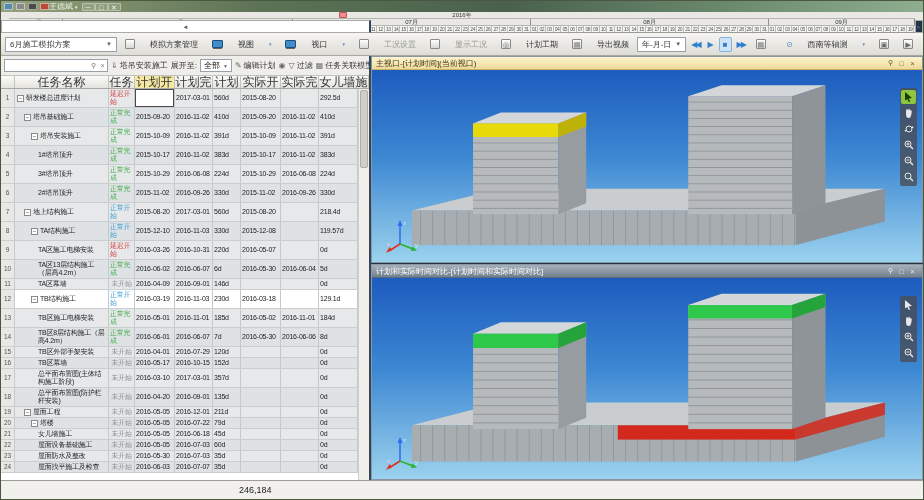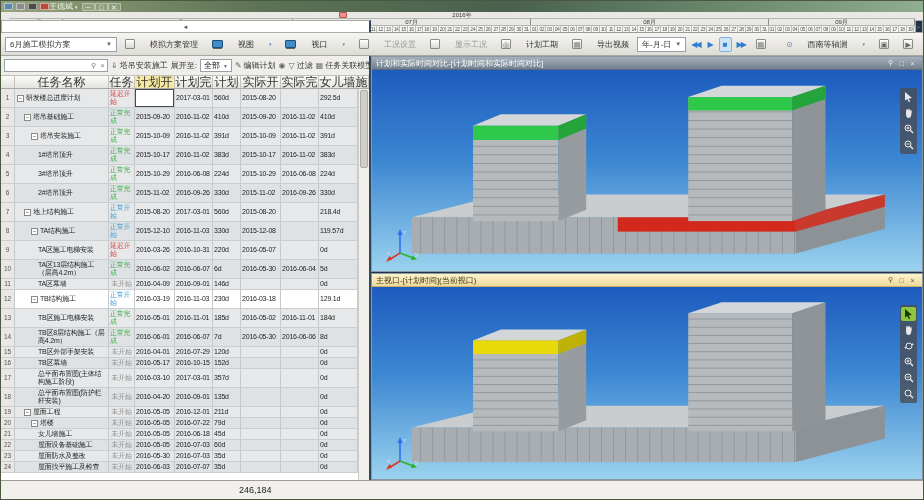--- a/index.html
+++ b/index.html
@@ -692,96 +692,20 @@
             </div>
           </div>
         <div class="vscroll">
             <span class="vthumb"></span>
           </div>
       </div>
     </div>
 
     <div class="right">
 
-      <div class="vp vp-bottom">
-        <div class="vp-caption">
-          <span>计划和实际时间对比-[计划时间和实际时间对比]</span>
-          <span class="sp"></span>
-          <span class="capico">⚲</span>
-          <span class="capico">□</span>
-          <span class="capico">×</span>
-        </div>
-        <div class="canvas">
-          <svg class="scene" viewBox="0 0 552 196" preserveAspectRatio="none">
-
-            <polygon points="30,146 126,122 540,122 444,146" fill="#c9cdcf"></polygon>
-            <rect x="30" y="146" width="414" height="38" fill="#a8adb1"></rect>
-            <rect x="30" y="146" width="414" height="38" fill="url(#cols)"></rect>
-            <polygon points="444,146 540,122 540,158 444,184" fill="#8d9296"></polygon>
-
-            <rect x="252" y="146" width="192" height="15" fill="#d3291c"></rect>
-            <polygon points="444,146 540,122 540,135 444,161" opacity="0.85" fill="#d3291c"></polygon>
-
-            <rect x="96" y="50" width="92" height="100" fill="#b6babd"></rect>
-            <rect x="96" y="50" width="92" height="100" fill="url(#floors)"></rect>
-            <polygon points="188,50 218,38 218,138 188,150" fill="#979ca0"></polygon>
-            <polygon points="96,50 126,38 218,38 188,50" fill="#d4d7d9"></polygon>
-            <rect x="96" y="50" width="92" height="15" fill="#2ec84a"></rect>
-            <polygon points="188,50 218,38 218,53 188,65" fill="#2ec84a"></polygon>
-            <polygon points="188,50 218,38 218,53 188,65" fill="#000" opacity="0.18"></polygon>
-
-            <rect x="328" y="20" width="112" height="130" fill="#b6babd"></rect>
-            <rect x="328" y="20" width="112" height="130" fill="url(#floors)"></rect>
-            <polygon points="440,20 476,8 476,138 440,150" fill="#8f9498"></polygon>
-            <polygon points="328,20 364,8 476,8 440,20" fill="#d4d7d9"></polygon>
-            <rect x="328" y="20" width="112" height="14" fill="#2ec84a"></rect>
-            <polygon points="440,20 476,8 476,22 440,34" fill="#2ec84a"></polygon>
-            <polygon points="440,20 476,8 476,22 440,34" fill="#000" opacity="0.18"></polygon>
-          </svg>
-          <div class="navbar">
-            <span class="navbtn">
-                <svg width="9" height="10" viewBox="0 0 9 10">
-                  <path d="M1 0 L8 6 L4.6 6.4 L6.2 9.4 L4.8 10 L3.3 6.9 L1 8.6 Z" fill="#e8e8e8"></path>
-                </svg>
-              </span>
-            <span class="navbtn">
-                <svg width="9" height="10" viewBox="0 0 9 10">
-                  <path d="M2 4 Q2 1 3 1 Q4 1 4 3 Q4.3 0.5 5.2 0.8 Q6 1 6 3 Q6.6 1.5 7.2 2 Q8 2.6 7.6 5 L7 8 Q6.6 10 4.5 10 Q2.6 10 2.2 8 Z" fill="#e8e8e8"></path>
-                </svg>
-              </span>
-            <span class="navbtn">
-                <svg width="10" height="10" viewBox="0 0 10 10">
-                  <circle cx="4" cy="4" r="3" fill="none" stroke="#e8e8e8"></circle>
-                  <line x1="6.3" y1="6.3" x2="9" y2="9" stroke="#e8e8e8" stroke-width="1.4"></line>
-                  <line x1="2.5" y1="4" x2="5.5" y2="4" stroke="#e8e8e8"></line>
-                  <line x1="4" y1="2.5" x2="4" y2="5.5" stroke="#e8e8e8"></line>
-                </svg>
-              </span>
-            <span class="navbtn">
-                <svg width="10" height="10" viewBox="0 0 10 10">
-                  <circle cx="4" cy="4" r="3" fill="none" stroke="#e8e8e8"></circle>
-                  <line x1="6.3" y1="6.3" x2="9" y2="9" stroke="#e8e8e8" stroke-width="1.4"></line>
-                  <line x1="2.5" y1="4" x2="5.5" y2="4" stroke="#e8e8e8"></line>
-                </svg>
-              </span>
-          </div>
-          <svg class="gizmo" width="34" height="36" viewBox="0 0 34 36">
-            <line x1="14" y1="26" x2="14" y2="6" stroke="#2b6cf0" stroke-width="1.5"></line>
-              <polygon points="14,2 11.5,8 16.5,8" fill="#2b6cf0"></polygon>
-            <line x1="14" y1="26" x2="3" y2="33" stroke="#e03020" stroke-width="1.5"></line>
-              <polygon points="0,35 6,32 3.5,29" fill="#e03020"></polygon>
-            <line x1="14" y1="26" x2="27" y2="31" stroke="#28b428" stroke-width="1.5"></line>
-              <polygon points="31,32.5 25,33 26.5,28.5" fill="#28b428"></polygon>
-            <text x="17" y="7" font-size="6" fill="#cfe2ff">z</text>
-            <text x="1" y="28" font-size="6" fill="#ffd0c8">x</text>
-            <text x="29" y="29" font-size="6" fill="#c8f0c8">y</text>
-          </svg>
-        </div>
-      </div>
-
       <div class="vp vp-top">
         <div class="vp-caption">
           <span>主视口-[计划时间](当前视口)</span>
           <span class="sp"></span>
           <span class="capico" style="color:#6a5a20">⚲</span>
           <span class="capico" style="color:#6a5a20">□</span>
           <span class="capico" style="color:#6a5a20">×</span>
         </div>
         <div class="canvas">
           <svg class="scene" viewBox="0 0 552 196" preserveAspectRatio="none">
@@ -859,20 +783,96 @@
               <polygon points="0,35 6,32 3.5,29" fill="#e03020"></polygon>
             <line x1="14" y1="26" x2="27" y2="31" stroke="#28b428" stroke-width="1.5"></line>
               <polygon points="31,32.5 25,33 26.5,28.5" fill="#28b428"></polygon>
             <text x="17" y="7" font-size="6" fill="#cfe2ff">z</text>
             <text x="1" y="28" font-size="6" fill="#ffd0c8">x</text>
             <text x="29" y="29" font-size="6" fill="#c8f0c8">y</text>
           </svg>
         </div>
       </div>
 
+      <div class="vp vp-bottom">
+        <div class="vp-caption">
+          <span>计划和实际时间对比-[计划时间和实际时间对比]</span>
+          <span class="sp"></span>
+          <span class="capico">⚲</span>
+          <span class="capico">□</span>
+          <span class="capico">×</span>
+        </div>
+        <div class="canvas">
+          <svg class="scene" viewBox="0 0 552 196" preserveAspectRatio="none">
+
+            <polygon points="30,146 126,122 540,122 444,146" fill="#c9cdcf"></polygon>
+            <rect x="30" y="146" width="414" height="38" fill="#a8adb1"></rect>
+            <rect x="30" y="146" width="414" height="38" fill="url(#cols)"></rect>
+            <polygon points="444,146 540,122 540,158 444,184" fill="#8d9296"></polygon>
+
+            <rect x="252" y="146" width="192" height="15" fill="#d3291c"></rect>
+            <polygon points="444,146 540,122 540,135 444,161" opacity="0.85" fill="#d3291c"></polygon>
+
+            <rect x="96" y="50" width="92" height="100" fill="#b6babd"></rect>
+            <rect x="96" y="50" width="92" height="100" fill="url(#floors)"></rect>
+            <polygon points="188,50 218,38 218,138 188,150" fill="#979ca0"></polygon>
+            <polygon points="96,50 126,38 218,38 188,50" fill="#d4d7d9"></polygon>
+            <rect x="96" y="50" width="92" height="15" fill="#2ec84a"></rect>
+            <polygon points="188,50 218,38 218,53 188,65" fill="#2ec84a"></polygon>
+            <polygon points="188,50 218,38 218,53 188,65" fill="#000" opacity="0.18"></polygon>
+
+            <rect x="328" y="20" width="112" height="130" fill="#b6babd"></rect>
+            <rect x="328" y="20" width="112" height="130" fill="url(#floors)"></rect>
+            <polygon points="440,20 476,8 476,138 440,150" fill="#8f9498"></polygon>
+            <polygon points="328,20 364,8 476,8 440,20" fill="#d4d7d9"></polygon>
+            <rect x="328" y="20" width="112" height="14" fill="#2ec84a"></rect>
+            <polygon points="440,20 476,8 476,22 440,34" fill="#2ec84a"></polygon>
+            <polygon points="440,20 476,8 476,22 440,34" fill="#000" opacity="0.18"></polygon>
+          </svg>
+          <div class="navbar">
+            <span class="navbtn">
+                <svg width="9" height="10" viewBox="0 0 9 10">
+                  <path d="M1 0 L8 6 L4.6 6.4 L6.2 9.4 L4.8 10 L3.3 6.9 L1 8.6 Z" fill="#e8e8e8"></path>
+                </svg>
+              </span>
+            <span class="navbtn">
+                <svg width="9" height="10" viewBox="0 0 9 10">
+                  <path d="M2 4 Q2 1 3 1 Q4 1 4 3 Q4.3 0.5 5.2 0.8 Q6 1 6 3 Q6.6 1.5 7.2 2 Q8 2.6 7.6 5 L7 8 Q6.6 10 4.5 10 Q2.6 10 2.2 8 Z" fill="#e8e8e8"></path>
+                </svg>
+              </span>
+            <span class="navbtn">
+                <svg width="10" height="10" viewBox="0 0 10 10">
+                  <circle cx="4" cy="4" r="3" fill="none" stroke="#e8e8e8"></circle>
+                  <line x1="6.3" y1="6.3" x2="9" y2="9" stroke="#e8e8e8" stroke-width="1.4"></line>
+                  <line x1="2.5" y1="4" x2="5.5" y2="4" stroke="#e8e8e8"></line>
+                  <line x1="4" y1="2.5" x2="4" y2="5.5" stroke="#e8e8e8"></line>
+                </svg>
+              </span>
+            <span class="navbtn">
+                <svg width="10" height="10" viewBox="0 0 10 10">
+                  <circle cx="4" cy="4" r="3" fill="none" stroke="#e8e8e8"></circle>
+                  <line x1="6.3" y1="6.3" x2="9" y2="9" stroke="#e8e8e8" stroke-width="1.4"></line>
+                  <line x1="2.5" y1="4" x2="5.5" y2="4" stroke="#e8e8e8"></line>
+                </svg>
+              </span>
+          </div>
+          <svg class="gizmo" width="34" height="36" viewBox="0 0 34 36">
+            <line x1="14" y1="26" x2="14" y2="6" stroke="#2b6cf0" stroke-width="1.5"></line>
+              <polygon points="14,2 11.5,8 16.5,8" fill="#2b6cf0"></polygon>
+            <line x1="14" y1="26" x2="3" y2="33" stroke="#e03020" stroke-width="1.5"></line>
+              <polygon points="0,35 6,32 3.5,29" fill="#e03020"></polygon>
+            <line x1="14" y1="26" x2="27" y2="31" stroke="#28b428" stroke-width="1.5"></line>
+              <polygon points="31,32.5 25,33 26.5,28.5" fill="#28b428"></polygon>
+            <text x="17" y="7" font-size="6" fill="#cfe2ff">z</text>
+            <text x="1" y="28" font-size="6" fill="#ffd0c8">x</text>
+            <text x="29" y="29" font-size="6" fill="#c8f0c8">y</text>
+          </svg>
+        </div>
+      </div>
+
     </div>
   </div>
 
   <div class="statusbar">
     <span class="coords">246,184</span>
   </div>
 
 </div>
 
 </body></html>

